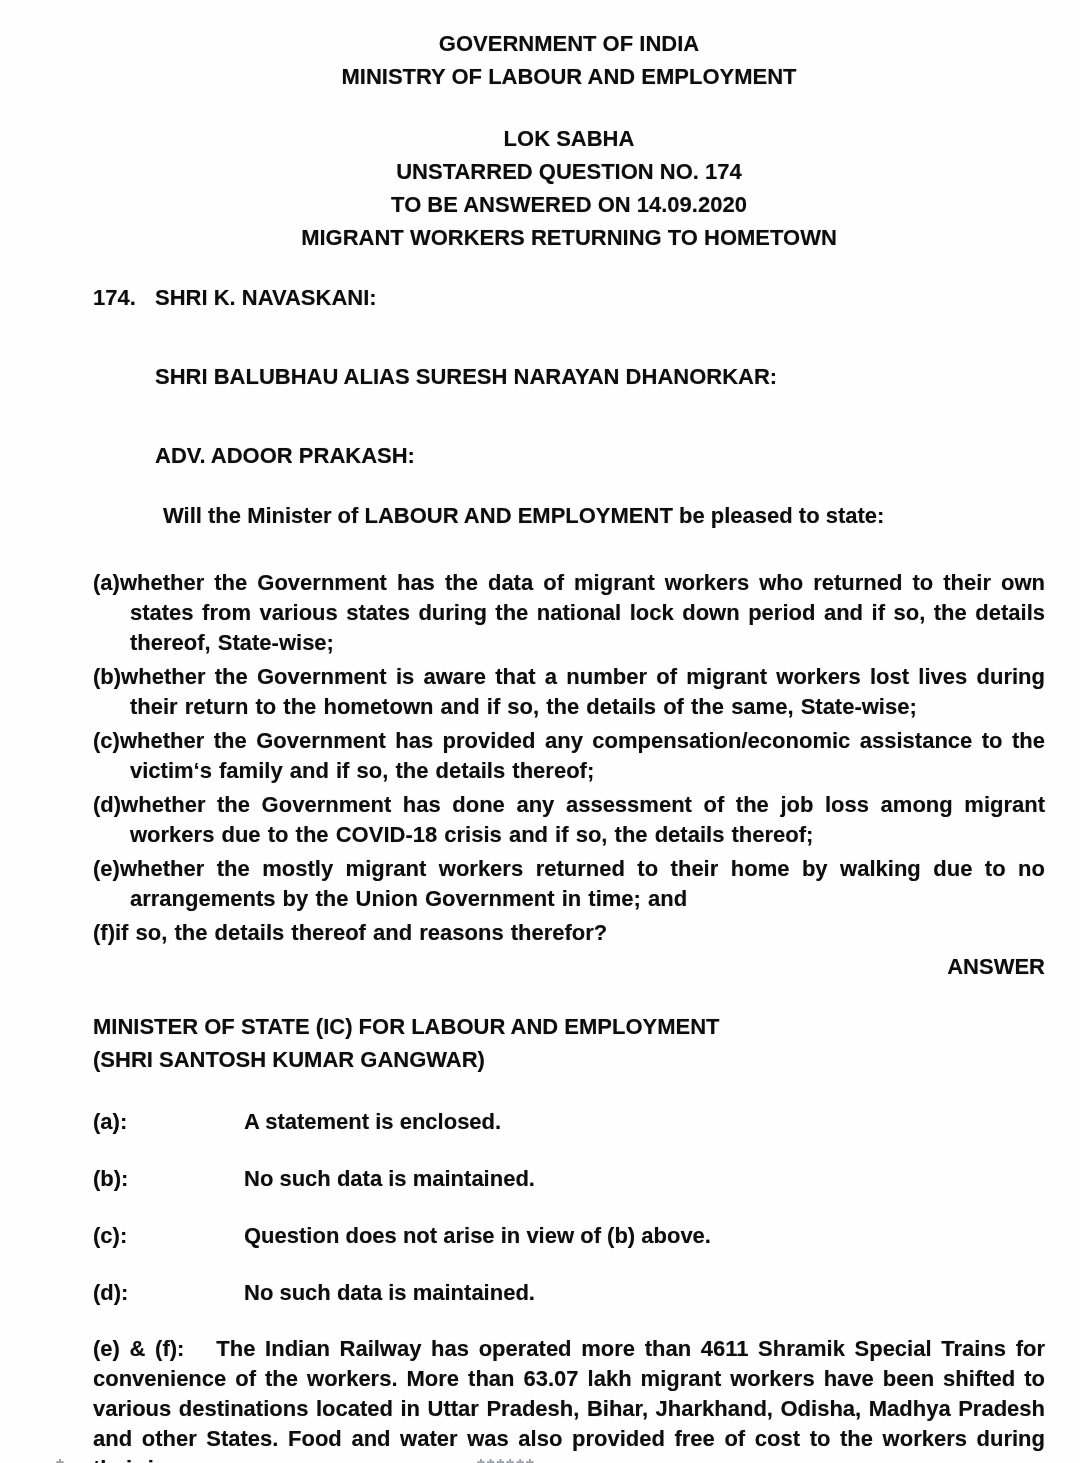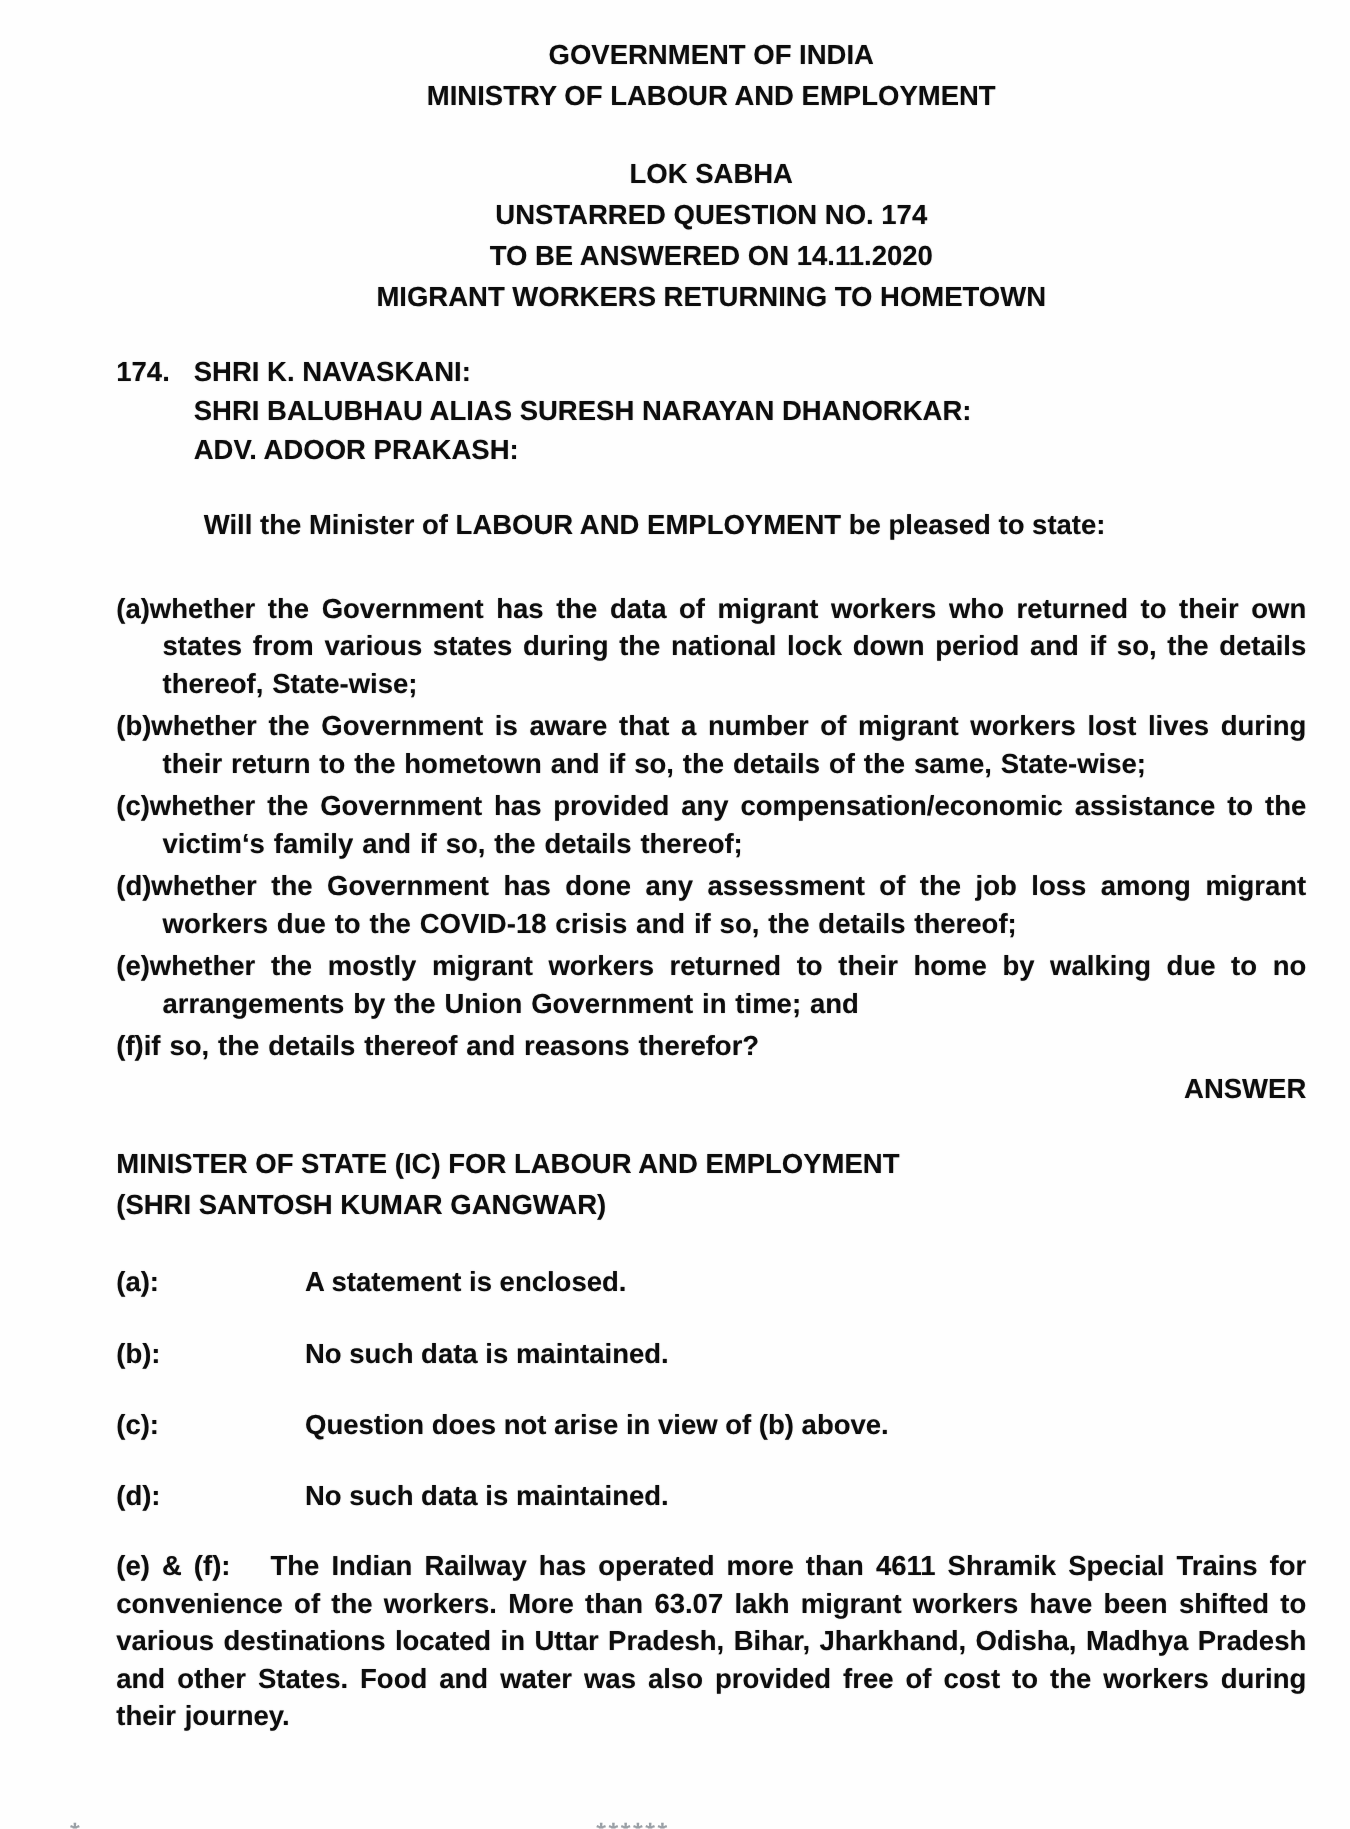--- a/index.html
+++ b/index.html
@@ -19,21 +19,21 @@
   }
   .content { padding: 0 75px 0 53px; }
 
   .header { padding-top: 27px; text-align: center; line-height: 33px; }
   .hdr-house { margin-top: 29px; }
   .hdr-qblock { }
 
   .members { margin-top: 28px; line-height: 31px; }
   .member-first { }
   .q-no { display: inline-block; width: 62px; }
-  .member-cont { margin-left: 62px; }
+  .member-cont { margin-left: 62px; margin-top: 48px; }
 
   .preamble { margin: 29px 0 0 70px; line-height: 31px; }
 
   .questions { margin-top: 37px; }
   .q-item {
     line-height: 30px;
     margin-bottom: 4px;
     padding-left: 37px;
     text-indent: -37px;
     text-align: justify;
@@ -61,21 +61,21 @@
 
 <div class="page">
   <div class="content">
 
     <div class="header">
       <div>GOVERNMENT OF INDIA</div>
       <div>MINISTRY OF LABOUR AND EMPLOYMENT</div>
       <div class="hdr-house">LOK SABHA</div>
       <div class="hdr-qblock">
         <div>UNSTARRED QUESTION NO. 174</div>
-        <div>TO BE ANSWERED ON 14.11.2020</div>
+        <div>TO BE ANSWERED ON 14.09.2020</div>
         <div>MIGRANT WORKERS RETURNING TO HOMETOWN</div>
       </div>
     </div>
 
     <div class="members">
       <div class="member-first"><span class="q-no">174.</span><span>SHRI K. NAVASKANI:</span></div>
       <div class="member-cont">SHRI BALUBHAU ALIAS SURESH NARAYAN DHANORKAR:</div>
       <div class="member-cont">ADV. ADOOR PRAKASH:</div>
     </div>
 

